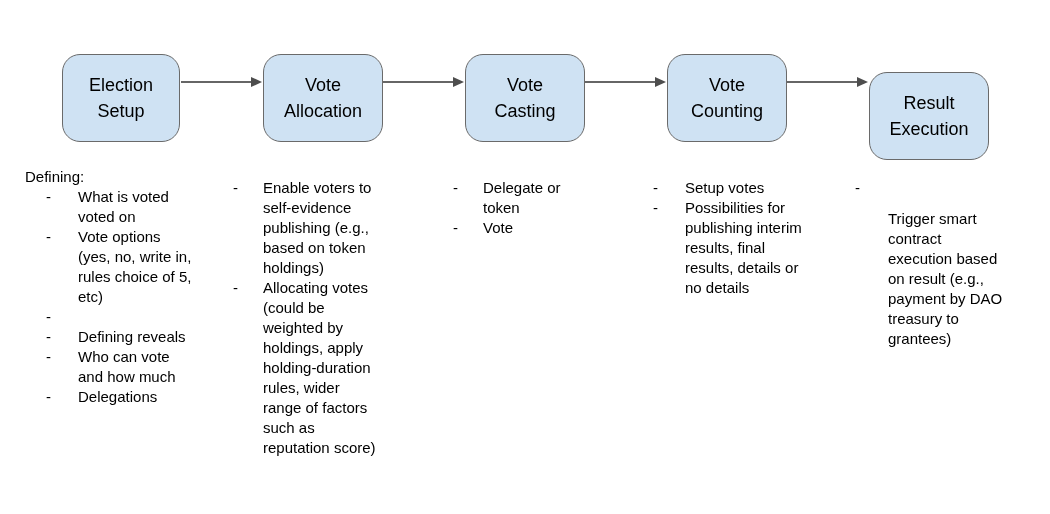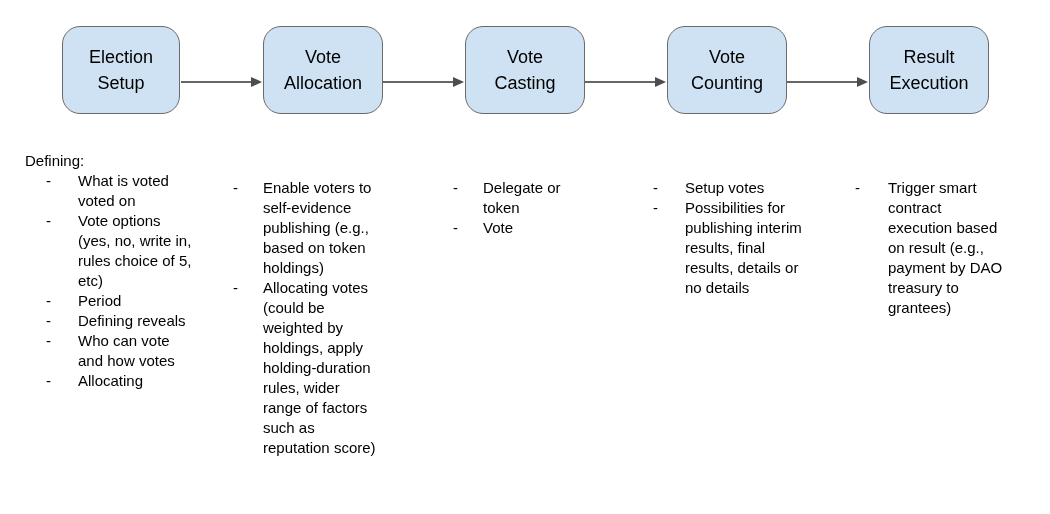--- a/index.html
+++ b/index.html
@@ -8,21 +8,21 @@
     width: 1050px;
     height: 514px;
     background: #ffffff;
     font-family: "Liberation Sans", sans-serif;
     color: #000000;
     overflow: hidden;
   }
   
   .stage {
     position: absolute;
-    top: 26px;
+    top: 54px;
     height: 88px;
     background: #cfe2f3;
     border: 1px solid #6a6a6a;
     border-radius: 18px;
     display: flex;
     align-items: center;
     justify-content: center;
     box-sizing: border-box;
   }
   .stage-label {
@@ -60,21 +60,21 @@
   .dash { flex: 0 0 30px; }
   .txt { flex: 1 1 auto; }
   .c1 .item { margin-left: 21px; }
   .c1 .dash { flex-basis: 32px; }
   .c1 .txt { max-width: 116px; }
   .c2 .txt { max-width: 118px; }
   .c3 .txt { max-width: 92px; }
   .c4 .dash { flex-basis: 32px; }
   .c4 .txt { max-width: 118px; }
   .c5 .dash { flex-basis: 33px; }
-  .c5 .txt { max-width: 116px; }
+  .c5 .txt { max-width: 116px; margin-top: 31px; }
 </style>
 </head>
 <body>
 
 <div class="canvas">
 
   <div class="stage" style="left:62px; width:118px;">
     <span class="stage-label">Election
 Setup</span>
   </div>
@@ -83,63 +83,62 @@
 Allocation</span>
   </div>
   <div class="stage" style="left:465px; width:120px;">
     <span class="stage-label">Vote
 Casting</span>
   </div>
   <div class="stage" style="left:667px; width:120px;">
     <span class="stage-label">Vote
 Counting</span>
   </div>
-  <div class="stage" style="left:869px; width:120px;">
+  <div class="stage" style="left:869px; width:120px;margin-top:18px;">
     <span class="stage-label">Result
 Execution</span>
   </div>
 
   <div class="arrow" style="left:181px;">
       <span class="head"></span>
     </div>
   <div class="arrow" style="left:383px;">
       <span class="head"></span>
     </div>
   <div class="arrow" style="left:585px;">
       <span class="head"></span>
     </div>
   <div class="arrow" style="left:787px;">
       <span class="head"></span>
     </div>
 
-  <div class="col c1" style="left:25px; top:151px; width:170px;">
+  <div class="col c1" style="left:25px; top:167px; width:170px;">
     <div class="col-heading">Defining:</div>
     <div class="item">
       <span class="dash">-</span>
       <span class="txt">What is voted voted on</span>
     </div>
     <div class="item">
       <span class="dash">-</span>
       <span class="txt">Vote options (yes, no, write in, rules choice of 5, etc)</span>
     </div>
     <div class="item">
       <span class="dash">-</span>
-      <span class="txt">Period</span>
     </div>
     <div class="item">
       <span class="dash">-</span>
       <span class="txt">Defining reveals</span>
     </div>
     <div class="item">
       <span class="dash">-</span>
-      <span class="txt">Who can vote and how votes</span>
+      <span class="txt">Who can vote and how much</span>
     </div>
     <div class="item">
       <span class="dash">-</span>
-      <span class="txt">Allocating</span>
+      <span class="txt">Delegations</span>
     </div>
   </div>
 
   <div class="col c2" style="left:233px; top:178px; width:150px;">
     <div class="item">
       <span class="dash">-</span>
       <span class="txt">Enable voters to self-evidence publishing (e.g., based on token holdings)</span>
     </div>
     <div class="item">
       <span class="dash">-</span>

